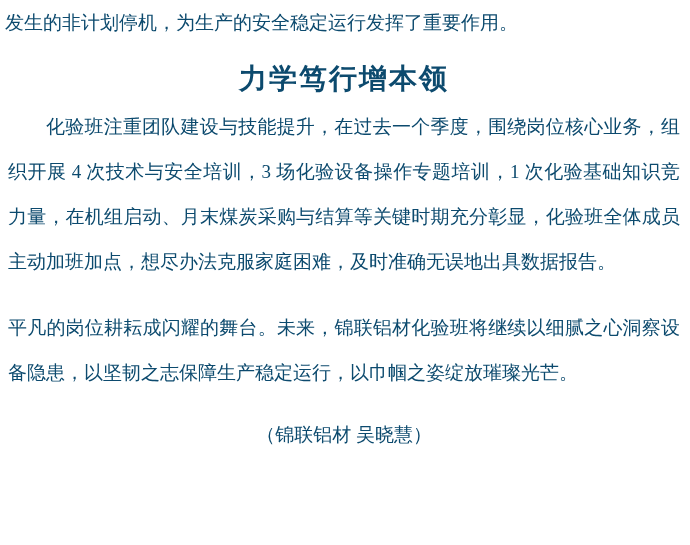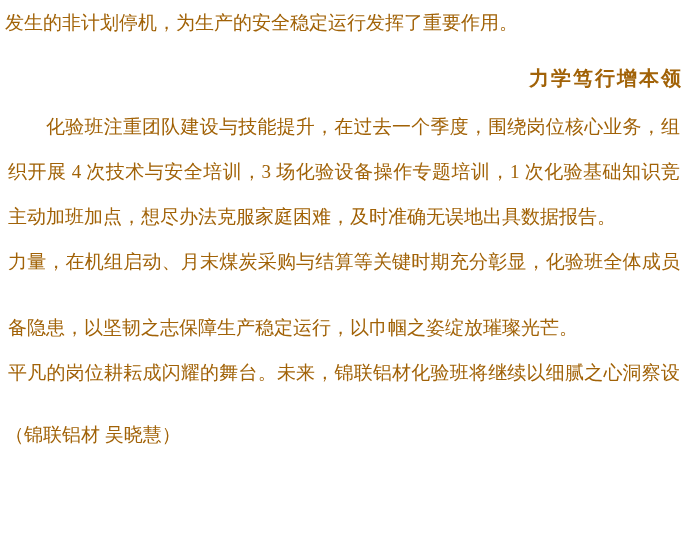--- a/index.html
+++ b/index.html
@@ -5,21 +5,21 @@
   html, body {
     margin: 0;
     padding: 0;
     background: #ffffff;
   }
   .page {
     position: relative;
     width: 690px;
     height: 466px;
     background: #ffffff;
-    color: #a16207;
+    color: #0c4a6e;
     font-family: "Liberation Serif", "DejaVu Serif", serif;
     font-size: 19px;
     overflow: hidden;
     box-sizing: border-box;
     padding: 0 7px 0 5px;
   }
   .line {
     height: 45px;
     line-height: 45px;
     white-space: normal;
@@ -28,53 +28,53 @@
     text-align: justify;
     text-align-last: justify;
   }
   .indent {
     text-indent: 38px;
   }
   .heading {
     margin: 11px 0 0 0;
     height: 45px;
     line-height: 45px;
-    text-align: right;
-    font-size: 20px;
+    text-align: center;
+    font-size: 28px;
     font-weight: bold;
     letter-spacing: 2px;
   }
   .paragraph {
     margin: 3px;
     font-family: Liberation Serif, serif;
   }
   .paragraph-closing {
     margin-top: 21px;
   }
   .byline {
     margin-top: 17px;
-    text-align: left;
+    text-align: center;
   }
 </style>
 </head>
 <body>
 
 <div class="page">
 
   <div class="line">发生的非计划停机，为生产的安全稳定运行发挥了重要作用。</div>
 
   <h2 class="heading">力学笃行增本领</h2>
 
   <div class="paragraph">
     <div class="line justify indent">化验班注重团队建设与技能提升，在过去一个季度，围绕岗位核心业务，组</div>
     <div class="line justify">织开展 4 次技术与安全培训，3 场化验设备操作专题培训，1 次化验基础知识竞</div>
+    <div class="line justify">力量，在机组启动、月末煤炭采购与结算等关键时期充分彰显，化验班全体成员</div>
     <div class="line">主动加班加点，想尽办法克服家庭困难，及时准确无误地出具数据报告。</div>
-    <div class="line justify">力量，在机组启动、月末煤炭采购与结算等关键时期充分彰显，化验班全体成员</div>
   </div>
 
   <div class="paragraph paragraph-closing">
+    <div class="line justify">平凡的岗位耕耘成闪耀的舞台。未来，锦联铝材化验班将继续以细腻之心洞察设</div>
     <div class="line">备隐患，以坚韧之志保障生产稳定运行，以巾帼之姿绽放璀璨光芒。</div>
-    <div class="line justify">平凡的岗位耕耘成闪耀的舞台。未来，锦联铝材化验班将继续以细腻之心洞察设</div>
   </div>
 
   <div class="line byline">（锦联铝材 吴晓慧）</div>
 
 </div>
 
 </body></html>

